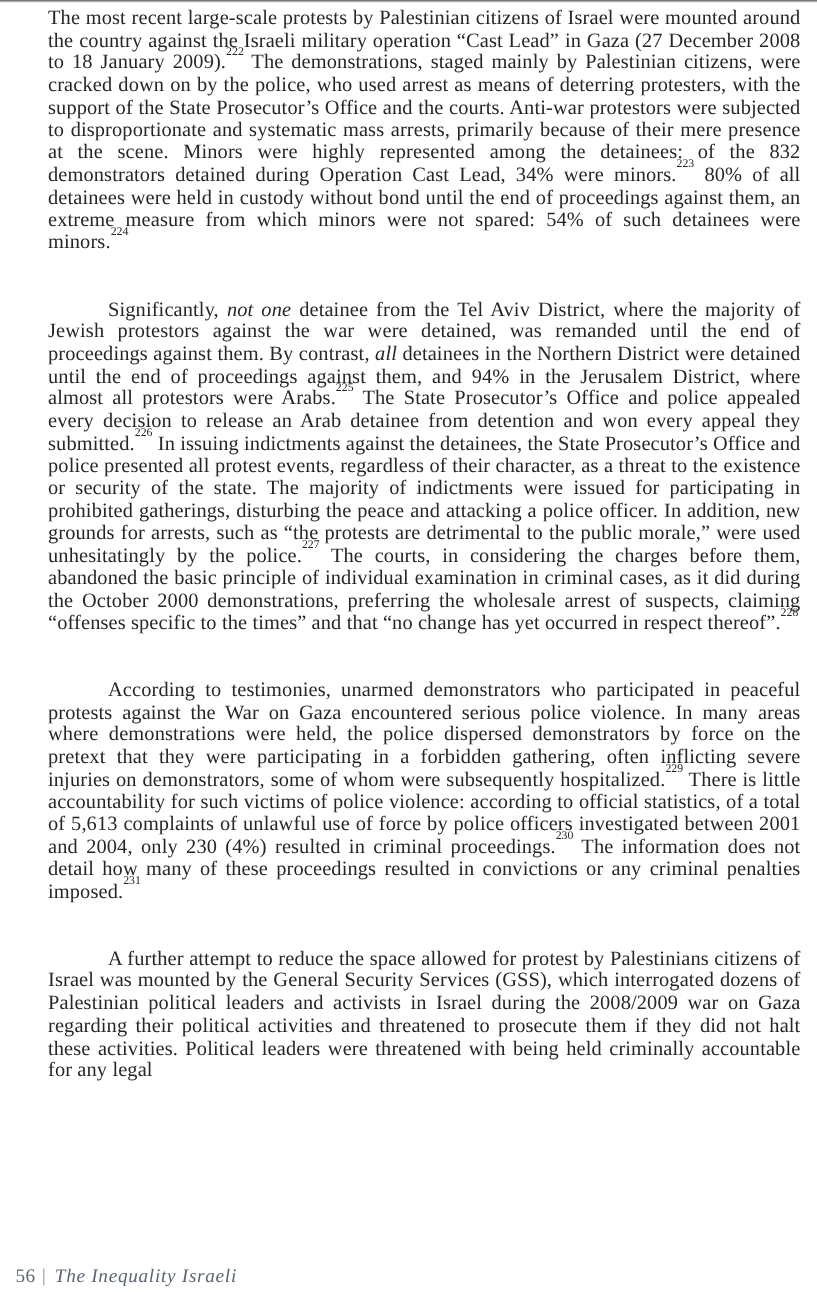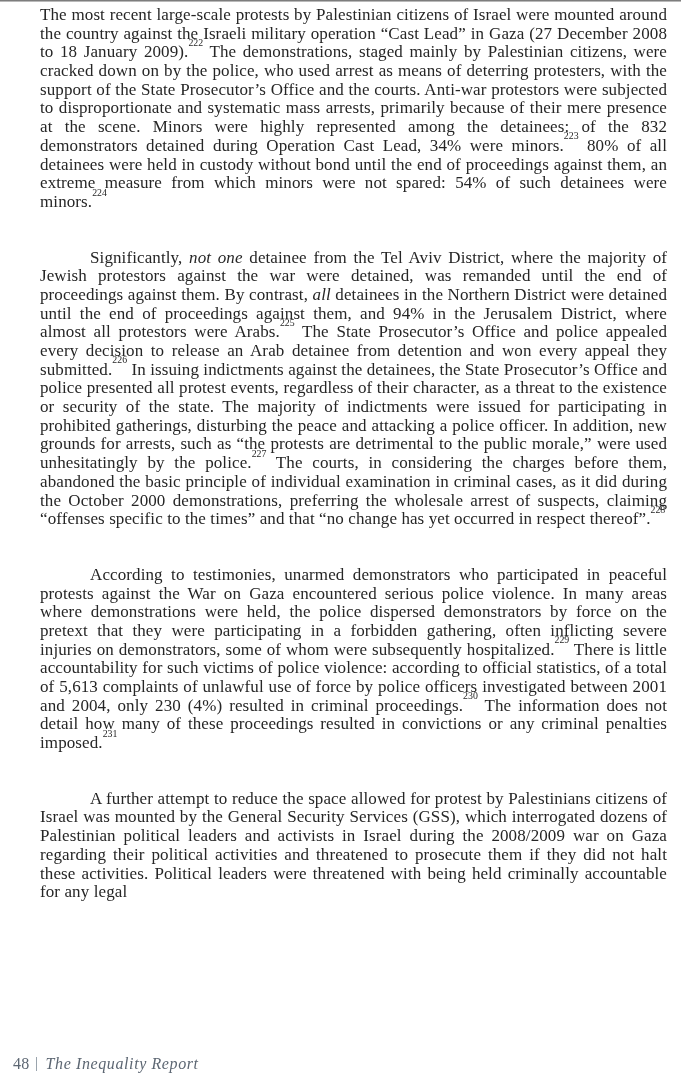--- a/index.html
+++ b/index.html
@@ -79,16 +79,16 @@
 <div class="scan-edge"></div>
 
 <main class="text-column">
     <p class="para"><span>The most recent large-scale protests by Palestinian citizens of Israel were mounted around the country against the Israeli military operation “Cast Lead” in Gaza (27 December 2008 to 18 January 2009).</span><sup>222</sup><span> The demonstrations, staged mainly by Palestinian citizens, were cracked down on by the police, who used arrest as means of deterring protesters, with the support of the State Prosecutor’s Office and the courts. Anti-war protestors were subjected to disproportionate and systematic mass arrests, primarily because of their mere presence at the scene. Minors were highly represented among the detainees: of the 832 demonstrators detained during Operation Cast Lead, 34% were minors.</span><sup>223</sup><span> 80% of all detainees were held in custody without bond until the end of proceedings against them, an extreme measure from which minors were not spared: 54% of such detainees were minors.</span><sup>224</sup></p>
     <p class="para indent"><span>Significantly, </span><em>not one</em><span> detainee from the Tel Aviv District, where the majority of Jewish protestors against the war were detained, was remanded until the end of proceedings against them. By contrast, </span><em>all</em><span> detainees in the Northern District were detained until the end of proceedings against them, and 94% in the Jerusalem District, where almost all protestors were Arabs.</span><sup>225</sup><span> The State Prosecutor’s Office and police appealed every decision to release an Arab detainee from detention and won every appeal they submitted.</span><sup>226</sup><span> In issuing indictments against the detainees, the State Prosecutor’s Office and police presented all protest events, regardless of their character, as a threat to the existence or security of the state. The majority of indictments were issued for participating in prohibited gatherings, disturbing the peace and attacking a police officer. In addition, new grounds for arrests, such as “the protests are detrimental to the public morale,” were used unhesitatingly by the police.</span><sup>227</sup><span> The courts, in considering the charges before them, abandoned the basic principle of individual examination in criminal cases, as it did during the October 2000 demonstrations, preferring the wholesale arrest of suspects, claiming “offenses specific to the times” and that “no change has yet occurred in respect thereof”.</span><sup>228</sup></p>
     <p class="para indent"><span>According to testimonies, unarmed demonstrators who participated in peaceful protests against the War on Gaza encountered serious police violence. In many areas where demonstrations were held, the police dispersed demonstrators by force on the pretext that they were participating in a forbidden gathering, often inflicting severe injuries on demonstrators, some of whom were subsequently hospitalized.</span><sup>229</sup><span> There is little accountability for such victims of police violence: according to official statistics, of a total of 5,613 complaints of unlawful use of force by police officers investigated between 2001 and 2004, only 230 (4%) resulted in criminal proceedings.</span><sup>230</sup><span> The information does not detail how many of these proceedings resulted in convictions or any criminal penalties imposed.</span><sup>231</sup></p>
     <p class="para indent"><span>A further attempt to reduce the space allowed for protest by Palestinians citizens of Israel was mounted by the General Security Services (GSS), which interrogated dozens of Palestinian political leaders and activists in Israel during the 2008/2009 war on Gaza regarding their political activities and threatened to prosecute them if they did not halt these activities. Political leaders were threatened with being held criminally accountable for any legal</span></p>
   </main>
 
 <footer class="page-footer">
-  <span class="page-number">48</span>
+  <span class="page-number">56</span>
   <span class="footer-separator"></span>
-  <span class="book-title">The Inequality Report</span>
+  <span class="book-title">The Inequality Israeli</span>
 </footer>
 
 </body></html>

